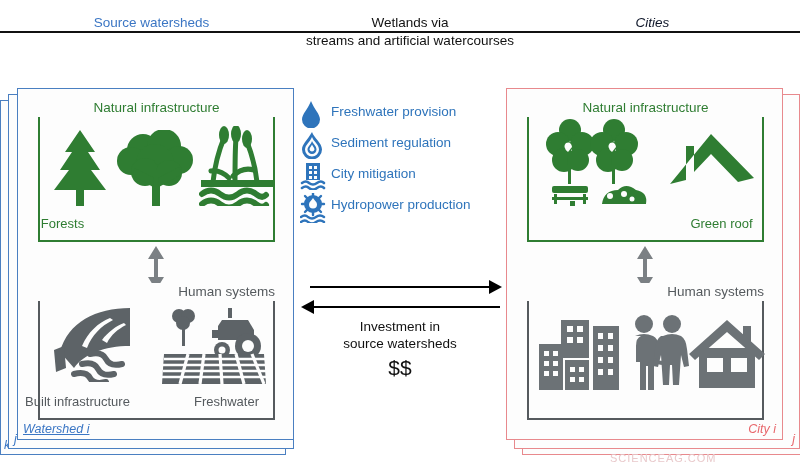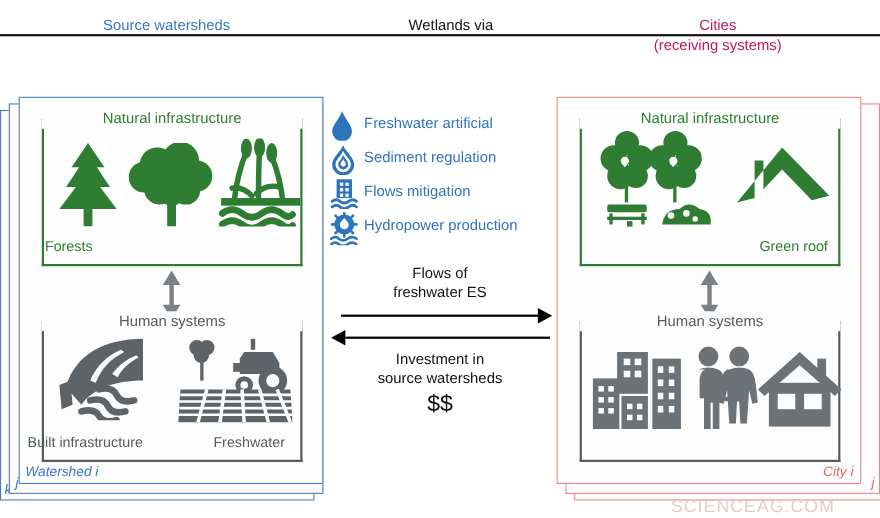--- a/index.html
+++ b/index.html
@@ -6,55 +6,55 @@
   body{width:800px;height:471px;position:relative;overflow:hidden;
        font-family:"Liberation Sans", sans-serif;color:#000;}
 
   .root{position:absolute;left:0;top:0;width:800px;height:471px;}
 
   
   .hdr-rule{position:absolute;left:0;top:31px;width:800px;height:2px;background:#111;}
   .hdr-col{position:absolute;text-align:center;line-height:1.35;font-size:13.5px;}
   .hdr-left{left:44px;top:14px;width:215px;color:#3b76c4;}
   .hdr-mid{left:290px;top:14px;width:240px;color:#111;}
-  .hdr-right{left:545px;top:14px;width:215px;color:#be185d;}
+  .hdr-right{left:545px;top:14px;width:215px;color:#0f172a;font-style:italic;}
   .hdr-l2{display:block;}
   .card{position:absolute;background:#fdfdfd;box-sizing:border-box;}
   .card.blue{border:1.6px solid #4a7fc1;}
   .card.red{border:1.6px solid #e8898d;}
 
   
   #ws-k{left:0px;  top:100px; width:286px; height:355px;}
   #ws-j{left:8px;  top:94px;  width:286px; height:355px;}
   #ws-i{left:17px; top:88px;  width:277px; height:352px;}
 
   
   #ct-k{left:522px; top:100px; width:286px; height:355px;}
   #ct-j{left:514px; top:94px;  width:286px; height:355px;}
   #ct-i{left:506px; top:88px;  width:277px; height:352px;}
 
   .card-label{position:absolute;font-size:12.5px;font-style:italic;white-space:nowrap;}
   .lab-blue{color:#3b76c4;}
   .lab-red{color:#e8666b;}
-  #ws-i .card-label{left:5px;bottom:3px;}
+  #ws-i .card-label{left:5px;bottom:3px;text-decoration:underline;}
   #ws-j .card-label{left:5px;bottom:2px;}
   #ws-k .card-label{left:3px;bottom:2px;}
   #ct-i .card-label{right:6px;bottom:3px;}
   #ct-j .card-label{right:4px;bottom:2px;}
   #ct-k .card-label{right:3px;bottom:2px;}
 
   
   .ibox{position:absolute;box-sizing:border-box;}
   .ibox .side{position:absolute;}
   .ibox-title{position:absolute;top:-9px;left:0;width:100%;text-align:center;
               font-size:13.5px;line-height:18px;background:#fdfdfd;}
   .nat .side{background:#2f7d32;}
   .nat .ibox-title{color:#2f7d32;}
   .hum .side{background:#555a5e;}
-  .hum .ibox-title{color:#555a5e;}
+  .hum .ibox-title{color:#555a5e;text-align:right;}
 
   .ibox .t-l{left:0;top:0;height:2px;}
   .ibox .t-r{right:0;top:0;height:2px;}
   .ibox .b{left:0;bottom:0;width:100%;height:2px;}
   .ibox .l{left:0;top:0;width:2px;height:100%;}
   .ibox .r{right:0;top:0;width:2px;height:100%;}
 
   
   #ws-nat{left:20px; top:19px; width:237px; height:134px;}
   #ws-hum{left:20px; top:203px;width:237px; height:128px;}
@@ -79,41 +79,41 @@
   .es-txt{position:absolute;left:31px;top:4px;font-size:13.5px;color:#2e74bb;white-space:nowrap;}
 
   .flow-cap{position:absolute;width:100%;text-align:center;font-size:13.5px;line-height:17px;color:#111;}
   .arrow-line{position:absolute;height:2px;background:#000;}
   .arrow-head{position:absolute;width:0;height:0;border-top:7px solid transparent;
               border-bottom:7px solid transparent;}
   .ah-right{border-left:13px solid #000;}
   .ah-left{border-right:13px solid #000;}
   .dollars{position:absolute;width:100%;text-align:center;font-size:21px;color:#111;}
 
-  .watermark{position:absolute;left:610px;top:452px;font-size:16px;letter-spacing:1px;
+  .watermark{position:absolute;left:610px;top:452px;font-size:11px;letter-spacing:1px;
              color:#e9c9cb;white-space:nowrap;}
 </style>
 </head>
 <body>
 
 <div class="root">
 
   <div class="hdr-rule"></div>
 
   <div class="hdr-col hdr-left">
     <span>Source watersheds</span>
   </div>
 
   <div class="hdr-col hdr-mid">
     <span>Wetlands via</span>
+    <span class="hdr-l2">streams and artificial watercourses</span>
   </div>
 
   <div class="hdr-col hdr-right">
     <span>Cities</span>
-    <span class="hdr-l2">(receiving systems)</span>
   </div>
 
   <div class="card blue" id="ws-k">
     <span class="card-label lab-blue rn">k</span>
   </div>
   <div class="card blue" id="ws-j">
     <span class="card-label lab-blue rn">j</span>
   </div>
 
   <div class="card blue" id="ws-i">
@@ -397,21 +397,21 @@
   </div>
 
   <div class="mid">
 
     <div class="es-item" style="left:6px;top:12px;">
       <span class="es-ico">
         <svg width="22" height="28" viewBox="0 0 22 28">
           <path fill="#2e74bb" d="M11 1 C14 9 20 14 20 19.5 A9 9 0 0 1 2 19.5 C2 14 8 9 11 1 Z"></path>
         </svg>
       </span>
-      <span class="es-txt">Freshwater artificial</span>
+      <span class="es-txt">Freshwater provision</span>
     </div>
 
     <div class="es-item" style="left:6px;top:43px;">
       <span class="es-ico">
         <svg width="24" height="28" viewBox="0 0 24 28">
           <path fill="#2e74bb" d="M12 1 C14 7 22 12 22 18.5 A10 10 0 0 1 2 18.5 C2 13 7 10 12 1 Z"></path>
           <path fill="#fdfdfd" d="M12 6 C13.5 10.5 19 13.5 19 18.5 A7 7 0 0 1 5 18.5 C5 14 10 11 12 6 Z"></path>
           <path fill="#2e74bb" d="M12 10 C13 13 16.5 15 16.5 18.5 A4.5 4.5 0 0 1 7.5 18.5 C7.5 15.5 11 13.5 12 10 Z"></path>
           <path fill="#fdfdfd" d="M12 13.5 C12.6 15.4 14.5 16.6 14.5 18.6 A2.6 2.6 0 0 1 9.5 18.6 C9.5 16.8 11.4 15.4 12 13.5 Z"></path>
         </svg>
@@ -430,21 +430,21 @@
               <rect x="14" y="9" width="3" height="3"></rect>
             <rect x="9" y="14" width="3" height="3"></rect>
               <rect x="14" y="14" width="3" height="3"></rect>
           </g>
           <g fill="none" stroke="#2e74bb" stroke-width="2.6" stroke-linecap="round">
             <path d="M2 21 q4 -3 7 0 q4 3 8 0 q4 -3 7 0"></path>
             <path d="M2 26 q4 -3 7 0 q4 3 8 0 q4 -3 7 0"></path>
           </g>
         </svg>
       </span>
-      <span class="es-txt">Flows mitigation</span>
+      <span class="es-txt">City mitigation</span>
     </div>
 
     <div class="es-item" style="left:6px;top:105px;">
       <span class="es-ico">
         <svg width="26" height="30" viewBox="0 0 26 30">
           <g fill="#2e74bb">
             <circle cx="13" cy="11" r="9"></circle>
             <g stroke="#2e74bb" stroke-width="2.4" stroke-linecap="round">
               <path d="M13 0 L13 3"></path>
                 <path d="M13 19 L13 22"></path>
@@ -459,24 +459,20 @@
           <path fill="#fdfdfd" d="M13 5 C15 8 17 9 17 11.5 A4 4 0 0 1 9 11.5 C9 9 11 8 13 5 Z"></path>
           <g fill="none" stroke="#2e74bb" stroke-width="2.4" stroke-linecap="round">
             <path d="M1 24 q4 -3 7 0 q4 3 8 0 q4 -3 8 0"></path>
             <path d="M1 29 q4 -3 7 0 q4 3 8 0 q4 -3 8 0"></path>
           </g>
         </svg>
       </span>
       <span class="es-txt">Hydropower production</span>
     </div>
 
-    <div class="flow-cap" style="top:152px;">
-      <span>Flows of</span><br>
-      <span>freshwater ES</span>
-    </div>
     <div>
       <span class="arrow-line" style="left:16px;top:198px;width:182px;"></span>
       <span class="arrow-head ah-right" style="left:195px;top:192px;"></span>
     </div>
 
     <div>
       <span class="arrow-line" style="left:20px;top:218px;width:186px;"></span>
       <span class="arrow-head ah-left" style="left:7px;top:212px;"></span>
     </div>
     <div class="flow-cap" style="top:230px;">

